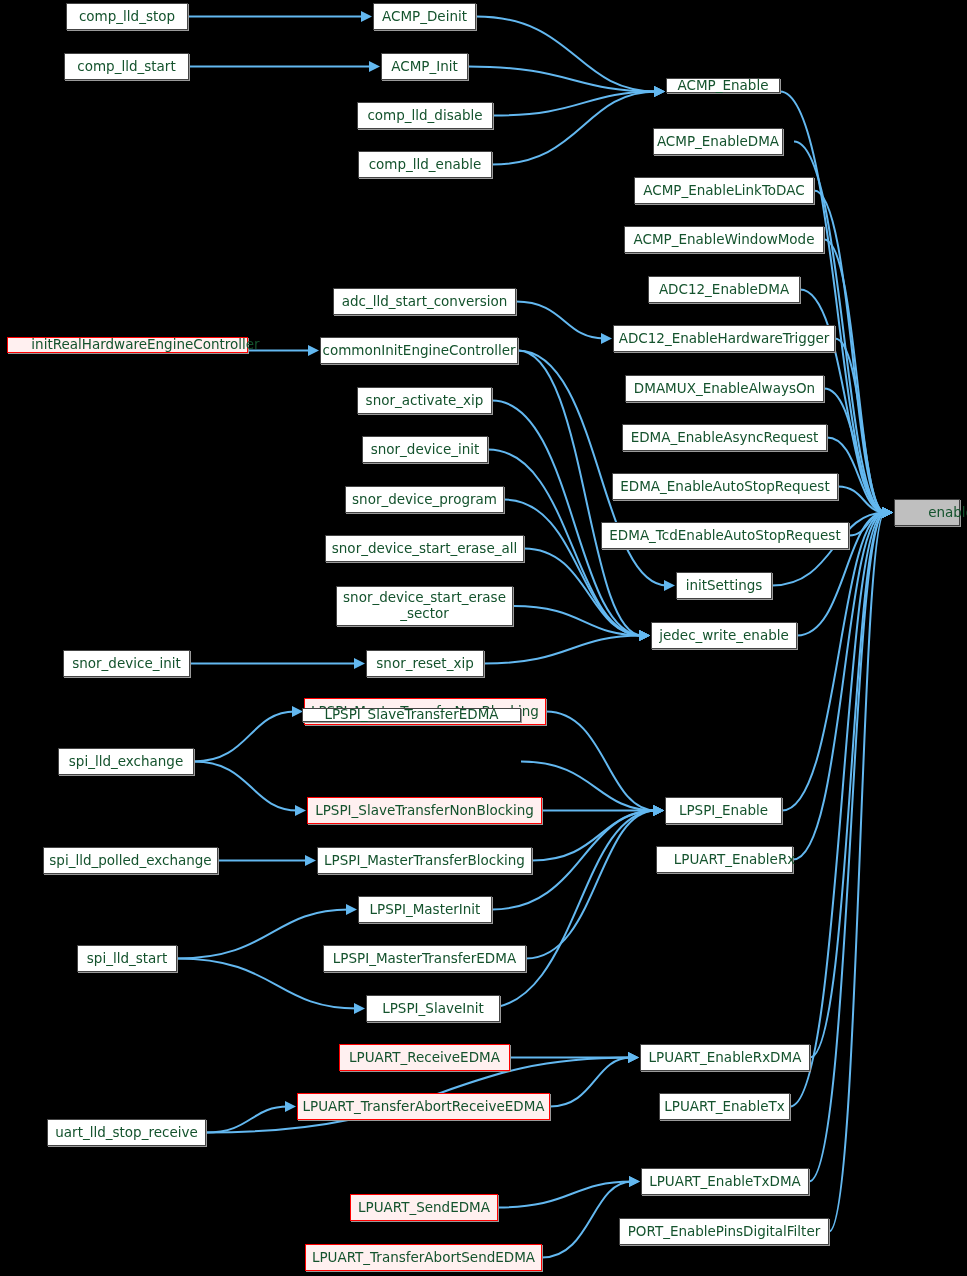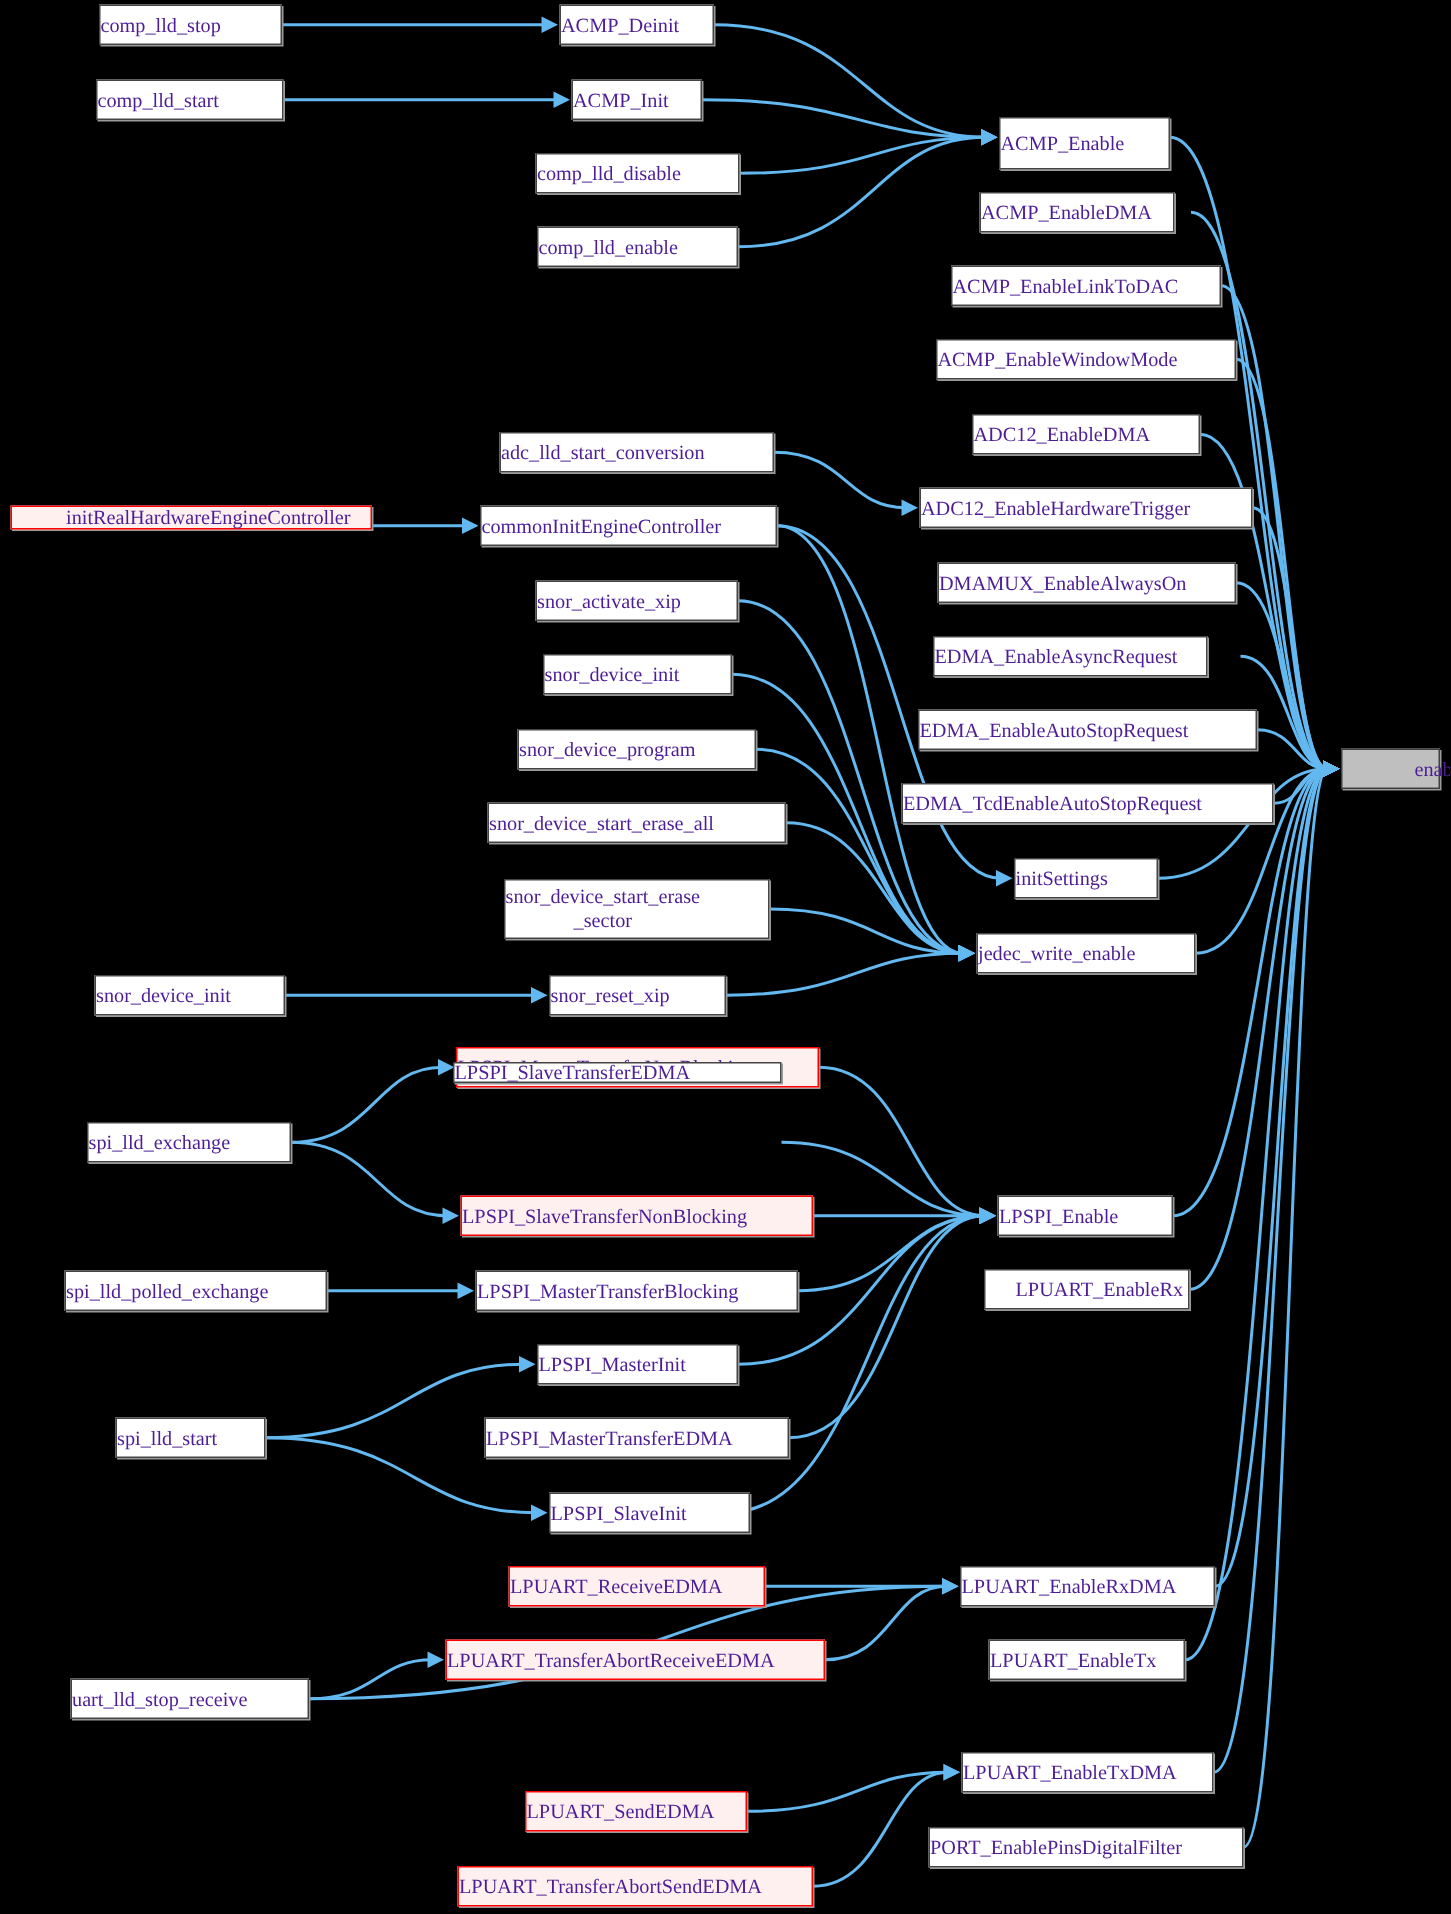--- a/index.html
+++ b/index.html
@@ -10,30 +10,30 @@
     background:#000000;
     font-family:"DejaVu Sans","Liberation Sans",sans-serif;
     overflow:hidden;
   }
   #edges{position:absolute;left:0;top:0;width:967px;height:1276px;}
   .node{
     position:absolute;
     box-sizing:border-box;
     background:#ffffff;
     border:1px solid #444444;
-    color:#4c1d95;
+    color:#14532d;
     font-size:13.5px;
     line-height:1.15;
     display:flex;
     align-items:center;
+    justify-content:center;
     text-align:center;
     white-space:pre;
     box-shadow:1px 1px 0 0 #9a9a9a;
     z-index:5;
-    font-family:Liberation Serif, serif;
   }
   .node.hl{
     background:#fff0f0;
     border:1px solid #ff0000;
   }
   .node.focus{
     background:#bfbfbf;
     border:1px solid #404040;
   }
 </style>
@@ -147,34 +147,34 @@
       <path d="M 809 1181.5 C 850.8 1181.5, 850.8 512.5, 885 512.5" fill="none" stroke="#63b8f0" stroke-width="2"></path>
       <polygon points="893.0,512.5 882.0,518.0 882.0,507.0" fill="#63b8f0"></polygon>
       <path d="M 829 1231.5 C 859.8 1231.5, 859.8 512.5, 885 512.5" fill="none" stroke="#63b8f0" stroke-width="2"></path>
       <polygon points="893.0,512.5 882.0,518.0 882.0,507.0" fill="#63b8f0"></polygon>
     </svg>
   <div id="node-layer">
       <div class="node" style="left: 66px; top: 3px; width: 122px; height: 27px;"><span>comp_lld_stop</span></div>
       <div class="node" style="left: 373px; top: 3px; width: 103px; height: 27px;"><span>ACMP_Deinit</span></div>
       <div class="node" style="left: 64px; top: 53px; width: 125px; height: 27px;"><span>comp_lld_start</span></div>
       <div class="node" style="left: 381px; top: 53px; width: 87px; height: 27px;"><span>ACMP_Init</span></div>
-      <div class="node" style="left: 666px; top: 78px; width: 114px; height: 35px;"><span>ACMP_Enable</span></div>
+      <div class="node" style="left: 666px; top: 78px; width: 114px; height: 15px;"><span>ACMP_Enable</span></div>
       <div class="node" style="left: 357px; top: 102px; width: 136px; height: 27px;"><span>comp_lld_disable</span></div>
       <div class="node" style="left: 653px; top: 128px; width: 130px; height: 27px;"><span>ACMP_EnableDMA</span></div>
       <div class="node" style="left: 358px; top: 151px; width: 134px; height: 27px;"><span>comp_lld_enable</span></div>
       <div class="node" style="left: 634px; top: 177px; width: 180px; height: 27px;"><span>ACMP_EnableLinkToDAC</span></div>
       <div class="node" style="left: 624px; top: 226px; width: 200px; height: 27px;"><span>ACMP_EnableWindowMode</span></div>
       <div class="node" style="left: 648px; top: 276px; width: 152px; height: 27px;"><span>ADC12_EnableDMA</span></div>
       <div class="node" style="left: 333px; top: 288px; width: 183px; height: 27px;"><span>adc_lld_start_conversion</span></div>
       <div class="node" style="left: 613px; top: 325px; width: 222px; height: 27px;"><span>ADC12_EnableHardwareTrigger</span></div>
       <div class="node hl" style="left: 7px; top: 337px; width: 241px; height: 16px; padding-left: 36px;"><span>initRealHardwareEngineController</span></div>
       <div class="node" style="left: 320px; top: 337px; width: 198px; height: 27px;"><span>commonInitEngineController</span></div>
       <div class="node" style="left: 625px; top: 375px; width: 199px; height: 27px;"><span>DMAMUX_EnableAlwaysOn</span></div>
       <div class="node" style="left: 357px; top: 387px; width: 135px; height: 27px;"><span>snor_activate_xip</span></div>
-      <div class="node" style="left: 622px; top: 424px; width: 183px; height: 27px;"><span>EDMA_EnableAsyncRequest</span></div>
+      <div class="node" style="left: 622px; top: 424px; width: 205px; height: 27px;"><span>EDMA_EnableAsyncRequest</span></div>
       <div class="node" style="left: 362px; top: 436px; width: 126px; height: 27px;"><span>snor_device_init</span></div>
       <div class="node" style="left: 612px; top: 473px; width: 226px; height: 27px;"><span>EDMA_EnableAutoStopRequest</span></div>
       <div class="node focus" style="left: 894px; top: 499px; width: 66px; height: 27px; padding-left: 48px;"><span>enable</span></div>
       <div class="node" style="left: 345px; top: 486px; width: 159px; height: 27px;"><span>snor_device_program</span></div>
       <div class="node" style="left: 601px; top: 522px; width: 248px; height: 27px;"><span>EDMA_TcdEnableAutoStopRequest</span></div>
       <div class="node" style="left: 325px; top: 535px; width: 199px; height: 27px;"><span>snor_device_start_erase_all</span></div>
       <div class="node" style="left: 676px; top: 572px; width: 96px; height: 27px;"><span>initSettings</span></div>
       <div class="node" style="left: 336px; top: 586px; width: 177px; height: 40px;"><span>snor_device_start_erase
 _sector</span></div>
       <div class="node" style="left: 651px; top: 622px; width: 146px; height: 27px;"><span>jedec_write_enable</span></div>

